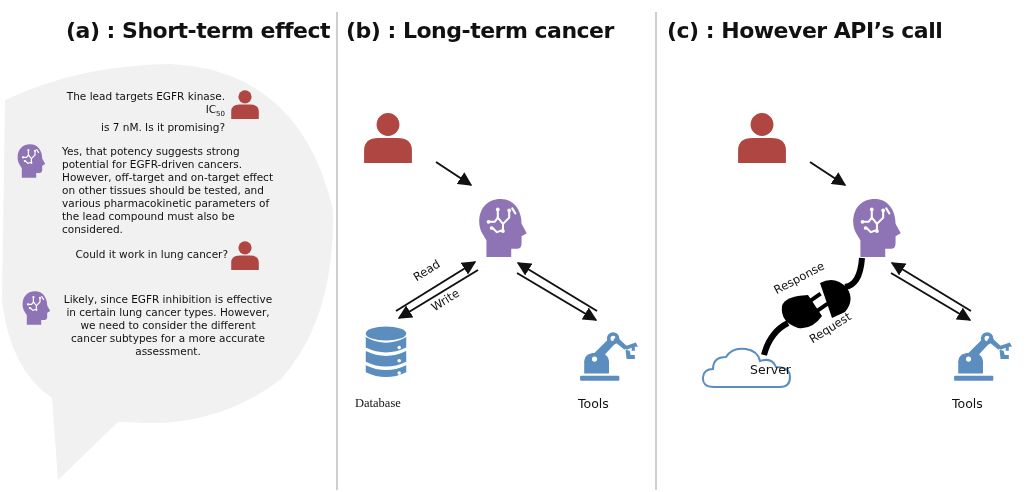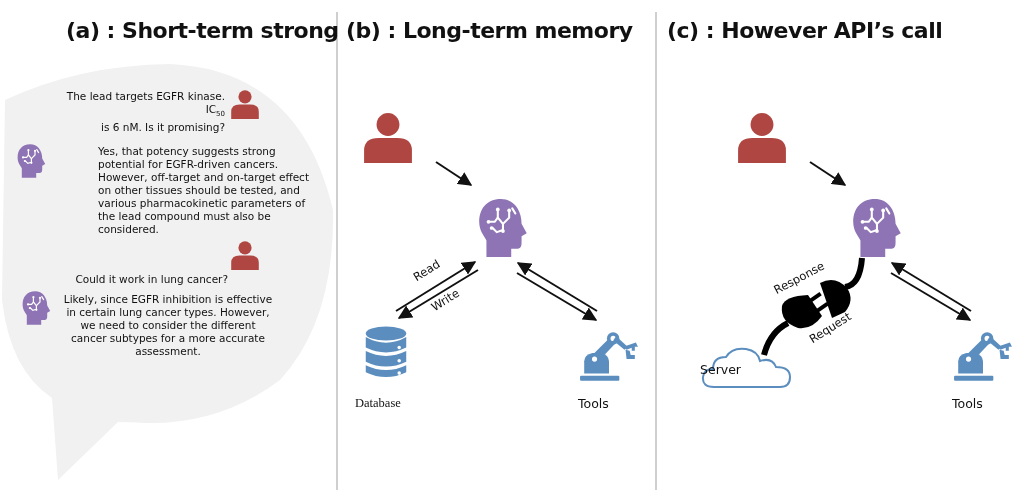--- a/index.html
+++ b/index.html
@@ -65,52 +65,52 @@
     <marker id="arrowhead" viewBox="0 0 10 10" refX="9" refY="5" markerWidth="7" markerHeight="7" orient="auto-start-reverse">
       <path d="M0 0 L10 5 L0 10 Z" fill="#111"></path>
     </marker>
   </defs>
 </svg>
 
 <div class="divider" style="left:336px;"></div>
 <div class="divider" style="left:655px;"></div>
 
 <div>
-  <div class="panel-title" style="left:66px;">(a) : Short-term strong</div>
+  <div class="panel-title" style="left:66px;">(a) : Short-term effect</div>
 
   <svg style="left:0;top:60px;" width="336" height="420">
     <path d="M5 40 Q80 5 170 4 Q300 10 333 150 Q335 260 280 320 Q220 365 145 363 Q125 362 118 362 L58 420 L52 338 Q10 310 2 240 Z" fill="#f1f1f1"></path>
   </svg>
 
   <div class="msg right" style="left:60px;top:90px;width:165px;">
     <span>The lead targets EGFR kinase. IC</span><sub style="font-size:7px;">50</sub><br>
-    <span>is 6 nM. Is it promising?</span>
+    <span>is 7 nM. Is it promising?</span>
   </div>
   <svg style="left:230px;top:89px;fill:#b04642;" width="30" height="30">
       <use href="#sym-user"></use>
     </svg>
 
   <svg style="left:17px;top:143px;fill:#8e74b4;" width="30" height="36">
       <use href="#sym-head"></use>
     </svg>
-  <div class="msg" style="left:62px;top:145px;width:222px;margin-left:36px;">Yes, that potency suggests strong potential for EGFR-driven cancers. However, off-target and on-target effect on other tissues should be tested, and various pharmacokinetic parameters of the lead compound must also be considered.</div>
+  <div class="msg" style="left:62px;top:145px;width:222px;">Yes, that potency suggests strong potential for EGFR-driven cancers. However, off-target and on-target effect on other tissues should be tested, and various pharmacokinetic parameters of the lead compound must also be considered.</div>
 
-  <div class="msg right" style="left:60px;top:248px;width:168px;margin-top:25px;">Could it work in lung cancer?</div>
+  <div class="msg right" style="left:60px;top:248px;width:168px;">Could it work in lung cancer?</div>
   <svg style="left:230px;top:240px;fill:#b04642;" width="30" height="30">
       <use href="#sym-user"></use>
     </svg>
 
   <svg style="left:22px;top:290px;fill:#8e74b4;" width="30" height="36">
       <use href="#sym-head"></use>
     </svg>
   <div class="msg" style="left:62px;top:293px;width:212px;text-align:center;">Likely, since EGFR inhibition is effective in certain lung cancer types. However, we need to consider the different cancer subtypes for a more accurate assessment.</div>
 </div>
 
 <div>
-  <div class="panel-title" style="left:346px;">(b) : Long-term memory</div>
+  <div class="panel-title" style="left:346px;">(b) : Long-term cancer</div>
 
   <svg style="left:362px;top:111px;fill:#b04642;" width="52" height="52">
       <use href="#sym-user"></use>
     </svg>
   <svg style="left:478px;top:197px;fill:#8e74b4;" width="52" height="62">
       <use href="#sym-head"></use>
     </svg>
 
   <svg style="left:0;top:0;" width="1026" height="492">
     <line x1="436" y1="162" x2="471" y2="185" stroke="#111" stroke-width="2" marker-end="url(#arrowhead)"></line>
@@ -163,19 +163,19 @@
 
     <path d="M788 323 Q770 332 764 355" stroke="#000" stroke-width="6" fill="none"></path>
   </svg>
 
   <div class="rot" style="left:778px;top:283px;transform:rotate(-28deg);">Response</div>
   <div class="rot" style="left:814px;top:332px;transform:rotate(-32deg);">Request</div>
 
   <svg style="left:700px;top:345px;" width="96" height="46">
     <path d="M14 42 Q2 42 3 32 Q4 24 13 24 Q13 12 26 12 Q32 2 46 4 Q58 6 60 16 Q72 12 76 22 Q90 22 90 32 Q90 42 80 42 Z" fill="#fff" stroke="#5b8ebf" stroke-width="2"></path>
   </svg>
-  <div class="label" style="left:700px;top:362px;">Server</div>
+  <div class="label" style="left:750px;top:362px;">Server</div>
 
   <svg style="left:952px;top:330px;fill:#5b8ebf;" width="62" height="52">
       <use href="#sym-robot"></use>
     </svg>
   <div class="label" style="left:952px;top:396px;">Tools</div>
 </div>
 
 </body></html>

